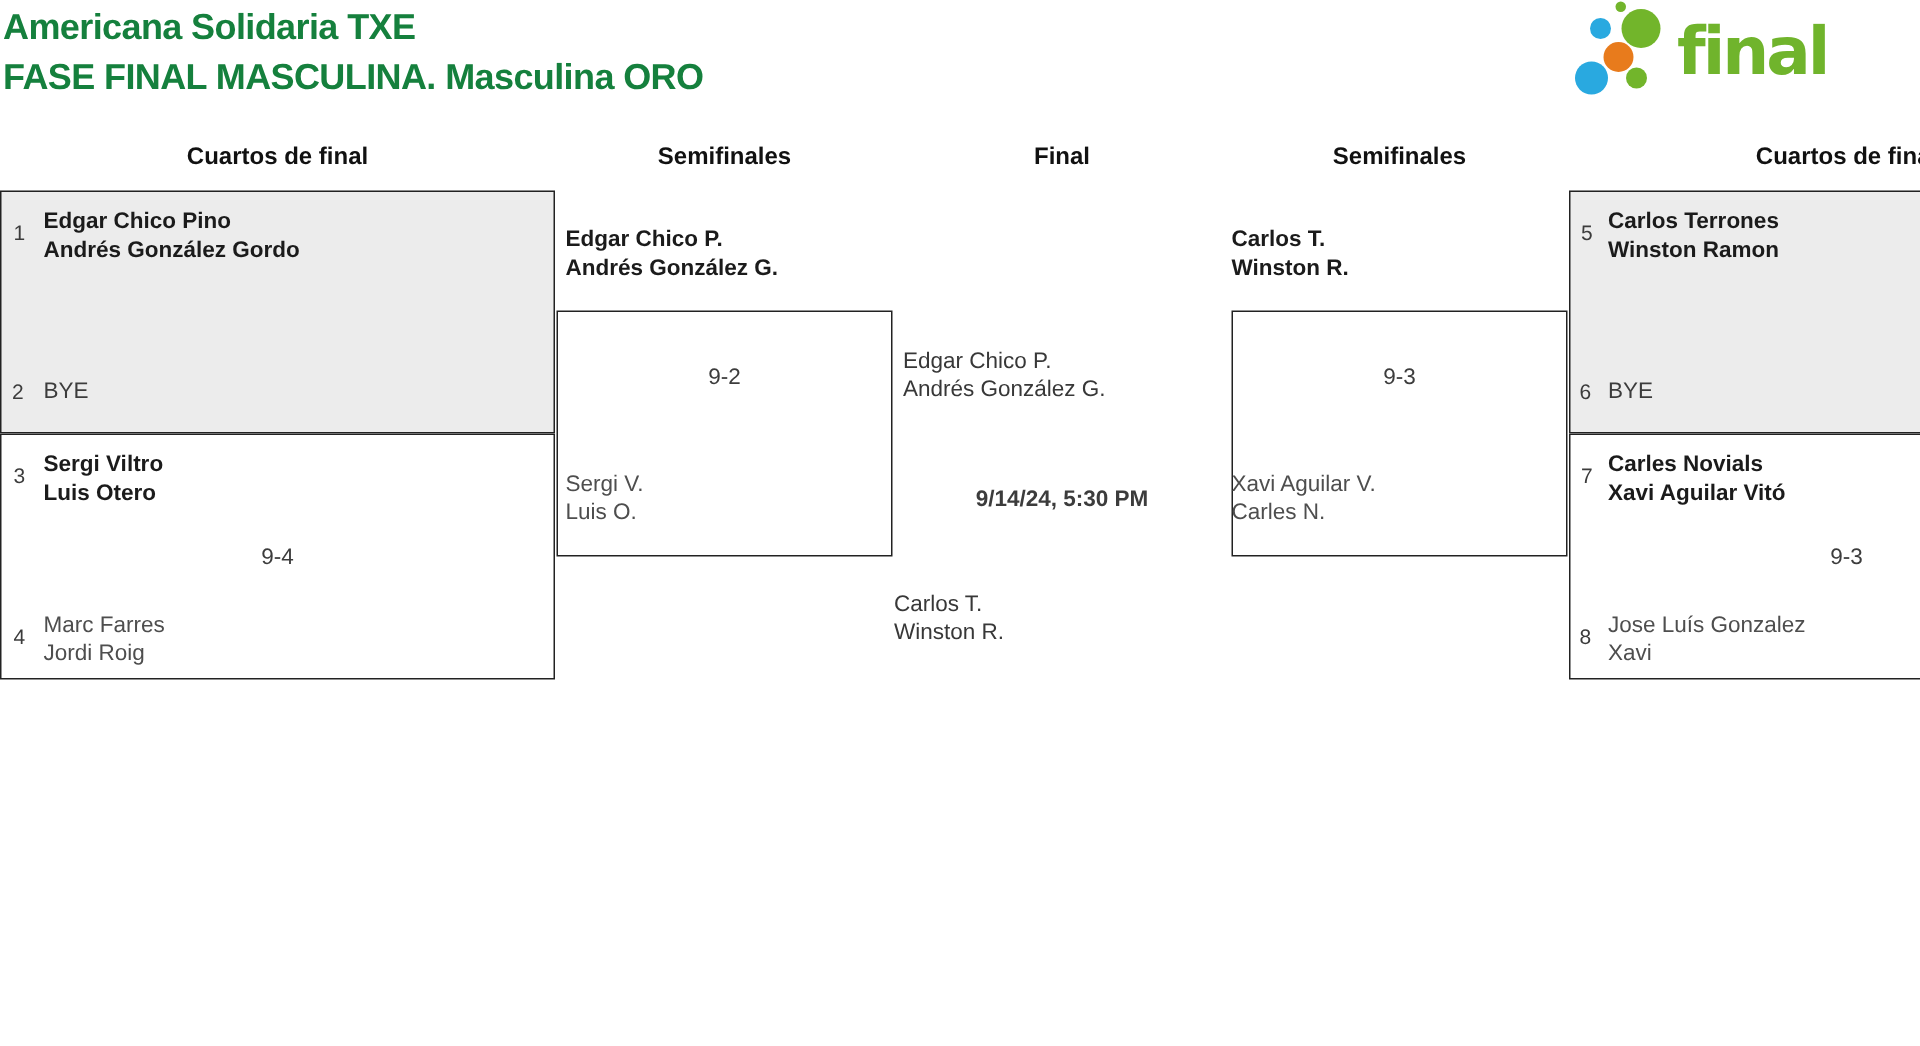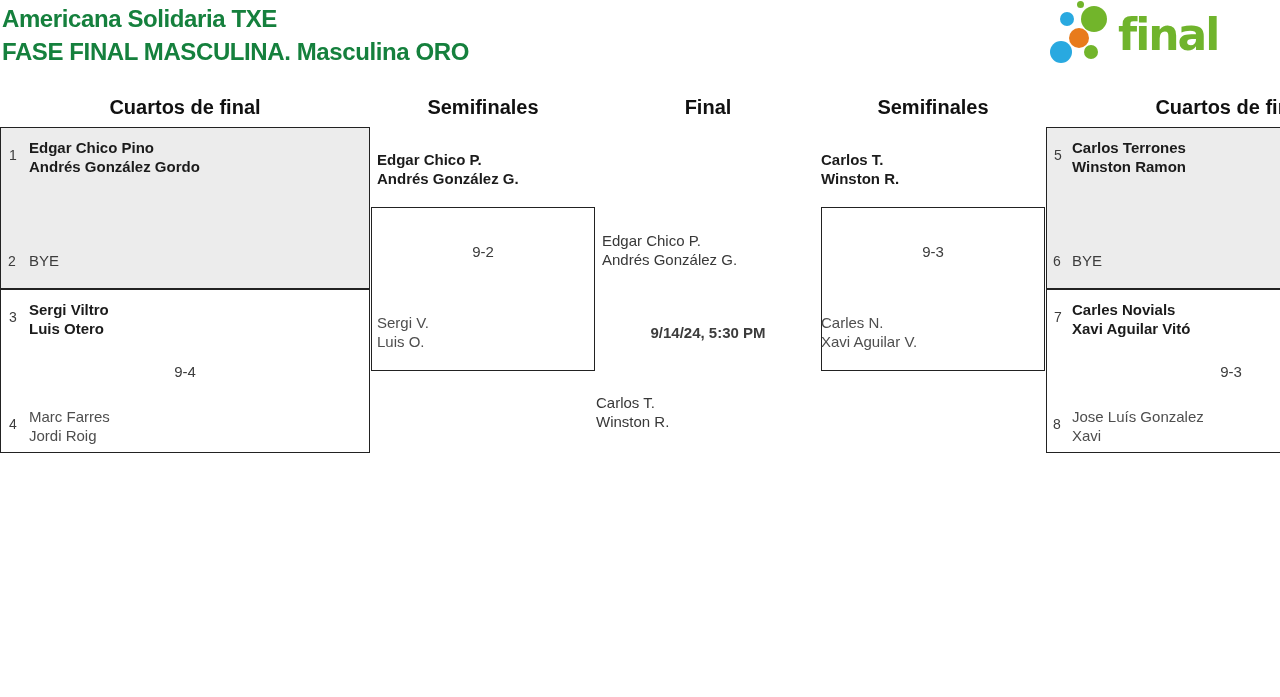--- a/index.html
+++ b/index.html
@@ -21,21 +21,21 @@
   .d-sm-blue     { left:14px; top:12px; width:14px; height:14px; }
   .d-big-green   { left:35px; top:6px;  width:26px; height:26px; }
   .d-orange      { left:23px; top:28px; width:20px; height:20px; }
   .d-big-blue    { left:4px;  top:41px; width:22px; height:22px; }
   .d-sm-green    { left:38px; top:45px; width:14px; height:14px; }
   .logo-text { position:absolute; left:72px; top:11px; font-family:"DejaVu Sans", sans-serif;
                font-size:44px; font-weight:700; color:#70b42c; letter-spacing:-2px; line-height:48px; }
 
   
   .round-h { position:absolute; top:96px; height:22px; text-align:center;
-             font-size:20px; font-weight:600; color:#111; white-space:nowrap; }
+             font-size:16px; font-weight:600; color:#111; white-space:nowrap; }
   .rh1 { left:0px;    width:370px; }
   .rh2 { left:371px;  width:224px; }
   .rh3 { left:596px;  width:224px; }
   .rh4 { left:821px;  width:224px; }
   .rh5 { left:1046px; width:370px; }
 
   
   .box { position:absolute; border:1px solid #222; background:#fff; }
   .box.bye { background:#ececec; }
   .b-qf1 { left:0px;    top:127px; width:370px; height:162px; }
@@ -127,22 +127,22 @@
     <span style="display:block">Carlos T.</span>
     <span style="display:block">Winston R.</span>
   </div>
 
   <div class="t bold rgt" style="left:821px; top:150px; width:217px;">
     <span style="display:block">Carlos T.</span>
     <span style="display:block">Winston R.</span>
   </div>
   <div class="t mid ctr" style="left:821px; top:242px; width:224px;">9-3</div>
   <div class="t gray rgt" style="left:821px; top:313px; width:217px;">
+    <span style="display:block">Xavi Aguilar V.</span>
     <span style="display:block">Carles N.</span>
-    <span style="display:block">Xavi Aguilar V.</span>
   </div>
 
   <div class="t seed" style="left:1054px; top:146px;">5</div>
   <div class="t bold" style="left:1072px; top:138px;">
     <span style="display:block">Carlos Terrones</span>
     <span style="display:block">Winston Ramon</span>
   </div>
   <div class="t seed" style="left:1053px; top:252px;">6</div>
   <div class="t mid" style="left:1072px; top:251px;">BYE</div>
 

